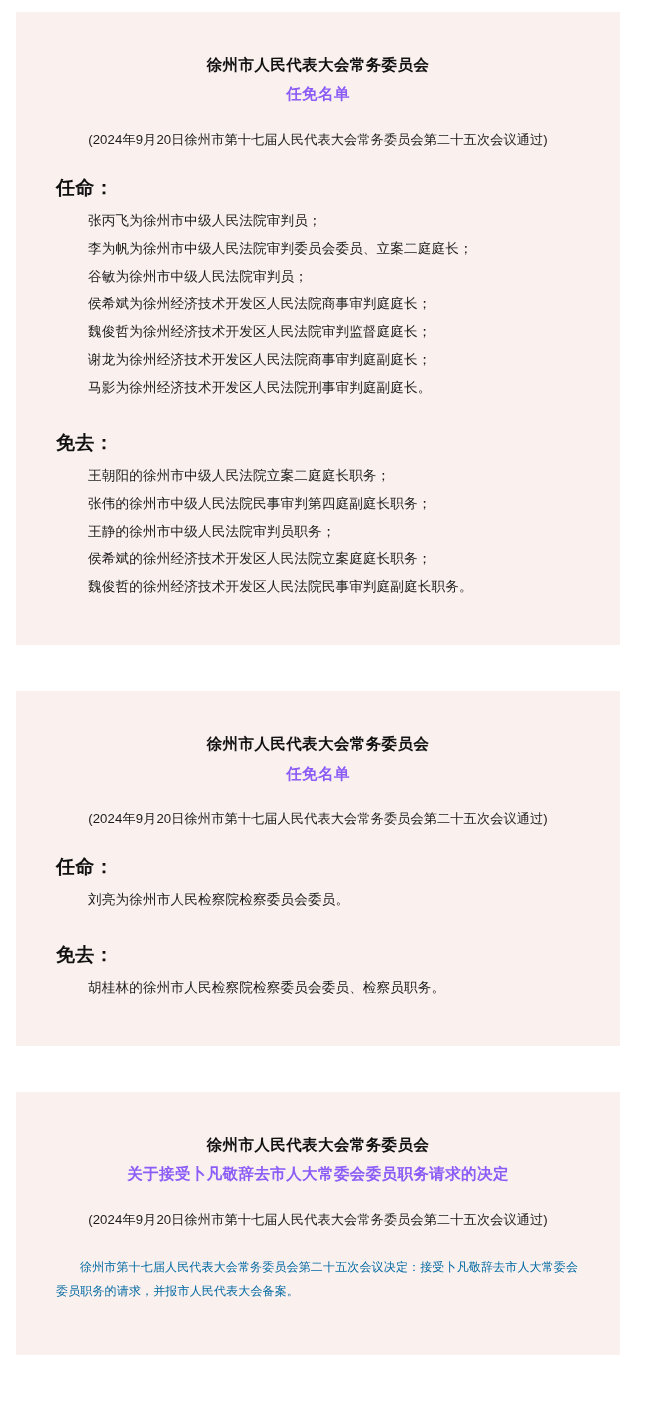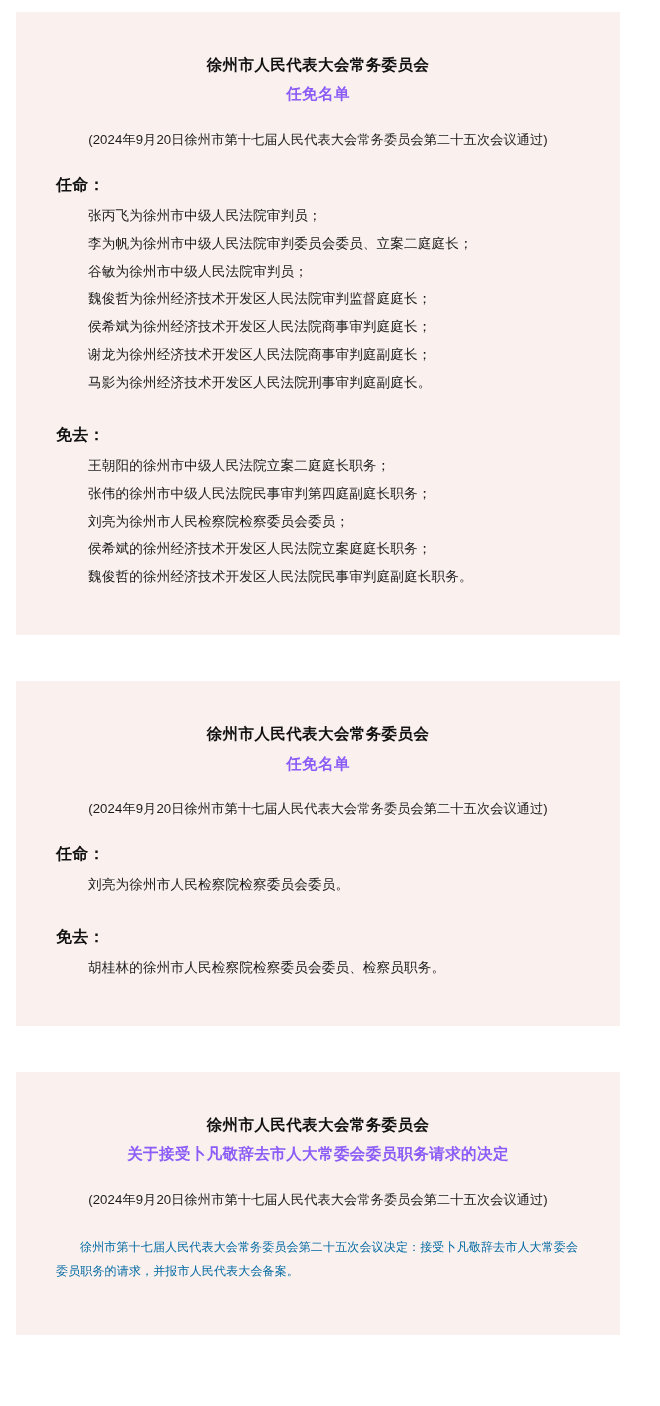--- a/index.html
+++ b/index.html
@@ -47,21 +47,21 @@
   }
   .meta {
     text-align: center;
     font-size: 13.2px;
     color: #1a1a1a;
     margin: 22px 0 26px 0;
     letter-spacing: 0.1px;
   }
   .section-label {
     font-weight: bold;
-    font-size: 16px;
+    font-size: 19px;
     color: #111;
     margin: 0 0 6px 6px;
     letter-spacing: 0.3px;
   }
   .entry-list {
     margin: 0 0 2px 0;
     padding: 0;
     list-style: none;
   }
   .entry-list li {
@@ -94,33 +94,33 @@
   <div class="card">
     <div class="doc-title">徐州市人民代表大会常务委员会</div>
     <div class="doc-subtitle">任免名单</div>
     <div class="meta">(2024年9月20日徐州市第十七届人民代表大会常务委员会第二十五次会议通过)</div>
 
     <div class="section-label">任命：</div>
     <ul class="entry-list">
       <li>张丙飞为徐州市中级人民法院审判员；</li>
       <li>李为帆为徐州市中级人民法院审判委员会委员、立案二庭庭长；</li>
       <li>谷敏为徐州市中级人民法院审判员；</li>
+      <li>侯希斌为徐州经济技术开发区人民法院商事审判庭庭长；</li>
       <li>魏俊哲为徐州经济技术开发区人民法院审判监督庭庭长；</li>
-      <li>侯希斌为徐州经济技术开发区人民法院商事审判庭庭长；</li>
       <li>谢龙为徐州经济技术开发区人民法院商事审判庭副庭长；</li>
       <li>马影为徐州经济技术开发区人民法院刑事审判庭副庭长。</li>
     </ul>
 
     <div class="gap"></div>
 
     <div class="section-label">免去：</div>
     <ul class="entry-list">
       <li>王朝阳的徐州市中级人民法院立案二庭庭长职务；</li>
       <li>张伟的徐州市中级人民法院民事审判第四庭副庭长职务；</li>
-      <li>刘亮为徐州市人民检察院检察委员会委员；</li>
+      <li>王静的徐州市中级人民法院审判员职务；</li>
       <li>侯希斌的徐州经济技术开发区人民法院立案庭庭长职务；</li>
       <li>魏俊哲的徐州经济技术开发区人民法院民事审判庭副庭长职务。</li>
     </ul>
   </div>
 
   <div class="card">
     <div class="doc-title">徐州市人民代表大会常务委员会</div>
     <div class="doc-subtitle">任免名单</div>
     <div class="meta">(2024年9月20日徐州市第十七届人民代表大会常务委员会第二十五次会议通过)</div>
 

